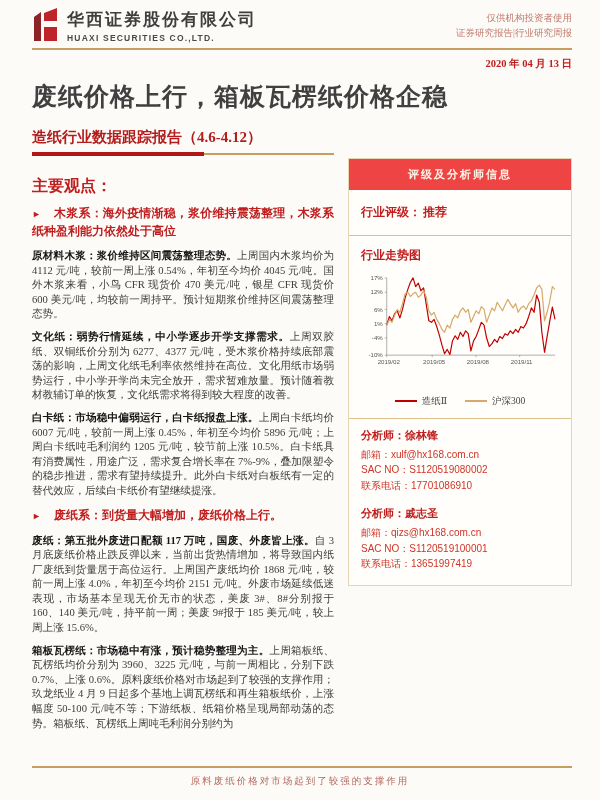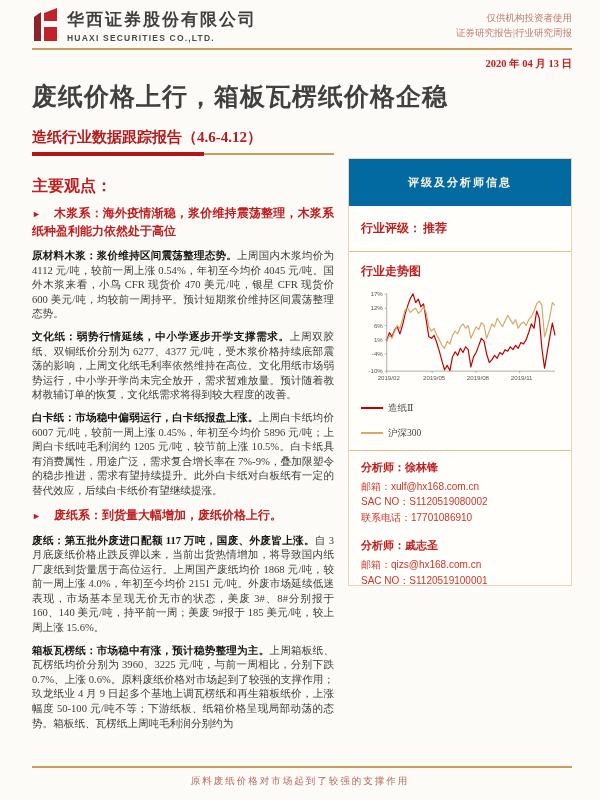--- a/index.html
+++ b/index.html
@@ -31,29 +31,29 @@
   .left{width:302px;padding-top:18px;}
   .kp{color:#c01e1e;font-weight:bold;font-size:16px;margin:0 0 8px;}
   .bullet{color:#c01e1e;font-weight:bold;font-size:12px;line-height:17px;margin:0 0 9px;text-align:justify;}
   .bullet .arr{font-size:9px;padding-right:13px;}
   .para{font-size:10.6px;line-height:14.6px;color:#3b3b3b;margin:0 0 8px;text-align:justify;}
   .para b{color:#151515;}
   
   .right{width:224px;}
   .info-box{border:1px solid #e6d5b0;background:#fffefb;height:428px;box-sizing:border-box;
             overflow:hidden;}
-  .box-header{background:#0369a1;color:#fdf6e8;font-size:11px;font-weight:bold;
-            text-align:center;padding:16px 0;letter-spacing:2px;}
+  .box-header{background:#ef4444;color:#fdf6e8;font-size:11px;font-weight:bold;
+            text-align:center;padding:8px 0;letter-spacing:2px;}
   .box-body{padding:9px 12px 0;}
   .rating{color:#c01e1e;font-size:12px;font-weight:bold;margin:5px 0 14px;}
   .rating .val{margin-left:2px;}
   .box-divider{height:1px;background:#ddc08d;margin:0 -12px;}
   .chart-title{color:#c01e1e;font-size:12px;font-weight:bold;margin:11px 0 8px;}
   .chart-wrap{width:100%;}
-  .legend{display:flex;justify-content:center;gap:12px;margin:7px 0 10px;flex-direction:column;}
+  .legend{display:flex;justify-content:center;gap:18px;margin:16px 0 10px;}
   .legend .item{display:flex;align-items:center;gap:5px;font-size:9.5px;color:#444;}
   .legend .sw{width:22px;height:2px;display:inline-block;}
   .analyst{margin:9px 0 13px;}
   .analyst .who{color:#c01e1e;font-weight:bold;font-size:11px;margin-bottom:4px;}
   .analyst .ln{color:#d03428;font-size:10px;line-height:15.5px;
        font-family:"Liberation Sans","DejaVu Sans",sans-serif;}
   
   .footer{position:absolute;left:0;right:0;bottom:12px;}
   .footer .rule{height:2px;background:#c79e5f;margin:0 28px 0 32px;}
   .footer .txt{text-align:center;color:#b4685c;font-size:9.5px;letter-spacing:2px;margin-top:7px;}

